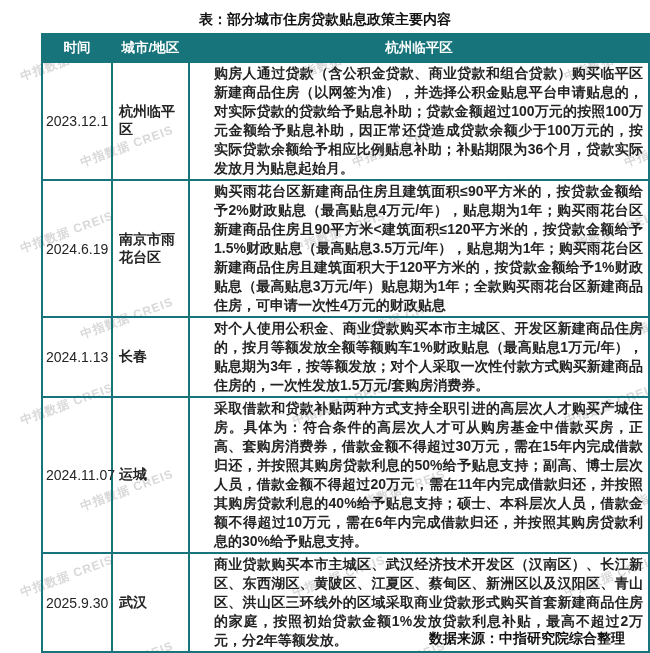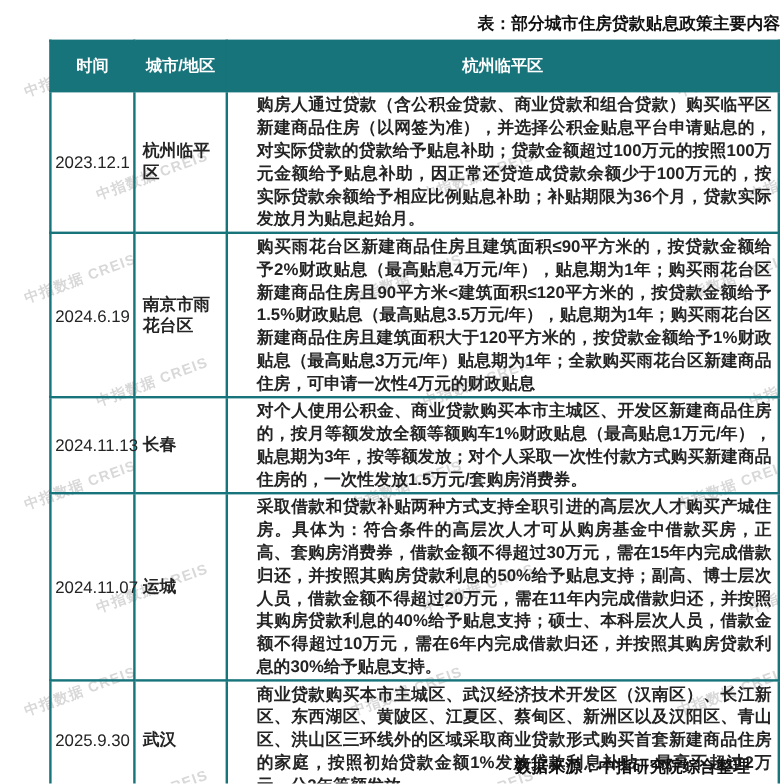--- a/index.html
+++ b/index.html
@@ -16,41 +16,41 @@
   .wm{
     position:absolute;white-space:nowrap;
     font-size:12px;font-weight:bold;letter-spacing:1px;
     color:#a9a9a9;opacity:.45;
     transform:rotate(-20deg);
   }
 
   
   .title{
     position:absolute;left:0;top:11px;width:650px;z-index:2;
-    text-align:right;font-size:14px;font-weight:bold;color:#111;
+    text-align:center;font-size:14px;font-weight:bold;color:#111;
   }
 
   
   .tbl-wrap{position:absolute;left:41px;top:33px;z-index:1;}
   table{
     border-collapse:collapse;table-layout:fixed;width:607px;
     background:transparent;
   }
   col.c-date{width:70px;}
   col.c-city{width:77px;}
   col.c-content{width:460px;}
   th,td{
     border:2px solid #17747b;
     vertical-align:middle;
     font-size:14px;color:#242424;
   }
   thead th{
     background:#17747b;color:#ffffff;
     font-size:13.5px;font-weight:bold;
-    height:42px;padding:1px 2px;text-align:center;
+    height:28px;padding:1px 2px;text-align:center;
     border:2px solid #17747b;
   }
   thead th + th{border-left:1.5px solid #e8f2f2;}
   td.date{padding:2px 13px 2px 3px;font-weight:normal;letter-spacing:0;}
   td.city{padding:2px 2px 2px 6px;font-weight:bold;}
   td.content{
     padding:1px 5px 1px 24px;
     font-weight:bold;line-height:19px;
     text-align:justify;text-align-last:left;
   }
@@ -112,21 +112,21 @@
         <td class="date">2023.12.1</td>
         <td class="city">杭州临平区</td>
         <td class="content">购房人通过贷款（含公积金贷款、商业贷款和组合贷款）购买临平区新建商品住房（以网签为准），并选择公积金贴息平台申请贴息的，对实际贷款的贷款给予贴息补助；贷款金额超过100万元的按照100万元金额给予贴息补助，因正常还贷造成贷款余额少于100万元的，按实际贷款余额给予相应比例贴息补助；补贴期限为36个月，贷款实际发放月为贴息起始月。</td>
       </tr>
       <tr style="height:133px;">
         <td class="date">2024.6.19</td>
         <td class="city">南京市雨花台区</td>
         <td class="content">购买雨花台区新建商品住房且建筑面积≤90平方米的，按贷款金额给予2%财政贴息（最高贴息4万元/年），贴息期为1年；购买雨花台区新建商品住房且90平方米&lt;建筑面积≤120平方米的，按贷款金额给予1.5%财政贴息（最高贴息3.5万元/年），贴息期为1年；购买雨花台区新建商品住房且建筑面积大于120平方米的，按贷款金额给予1%财政贴息（最高贴息3万元/年）贴息期为1年；全款购买雨花台区新建商品住房，可申请一次性4万元的财政贴息</td>
       </tr>
       <tr style="height:75px;">
-        <td class="date">2024.11.13</td>
+        <td class="date">2024.1.13</td>
         <td class="city">长春</td>
         <td class="content">对个人使用公积金、商业贷款购买本市主城区、开发区新建商品住房的，按月等额发放全额等额购车1%财政贴息（最高贴息1万元/年），贴息期为3年，按等额发放；对个人采取一次性付款方式购买新建商品住房的，一次性发放1.5万元/套购房消费券。</td>
       </tr>
       <tr style="height:152px;">
         <td class="date">2024.11.07</td>
         <td class="city">运城</td>
         <td class="content">采取借款和贷款补贴两种方式支持全职引进的高层次人才购买产城住房。具体为：符合条件的高层次人才可从购房基金中借款买房，正高、套购房消费券，借款金额不得超过30万元，需在15年内完成借款归还，并按照其购房贷款利息的50%给予贴息支持；副高、博士层次人员，借款金额不得超过20万元，需在11年内完成借款归还，并按照其购房贷款利息的40%给予贴息支持；硕士、本科层次人员，借款金额不得超过10万元，需在6年内完成借款归还，并按照其购房贷款利息的30%给予贴息支持。</td>
       </tr>
       <tr style="height:93px;">
         <td class="date">2025.9.30</td>

